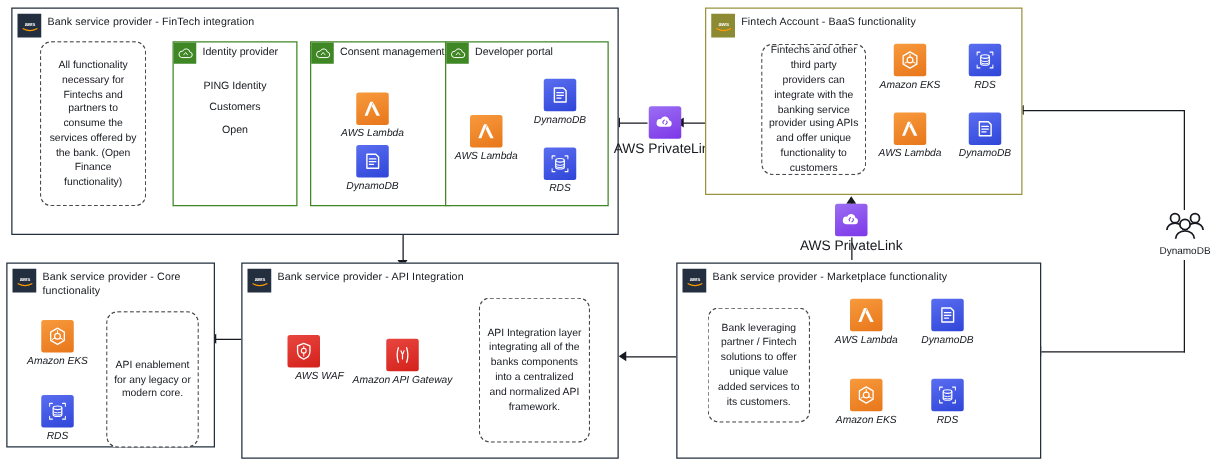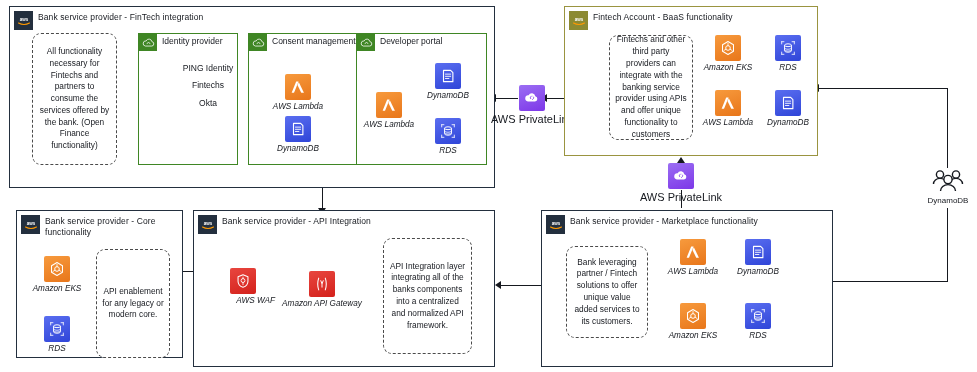--- a/index.html
+++ b/index.html
@@ -40,21 +40,20 @@
     color: #16191f;
     line-height: 1.25;
     white-space: pre-line;
     letter-spacing: 0.1px;
   }
 
   
   .grp {
     border: 1px solid #3f8624;
     background: #ffffff;
-    padding-left: 20px;
   }
   .grp-badge {
     position: absolute;
     left: 0; top: 0;
     width: 18px; height: 17px;
     background: #3f8624;
     display:flex; align-items:center; justify-content:center;
   }
   .grp-title {
     position: absolute;
@@ -183,22 +182,22 @@
   <div class="grp abs" style="left:138px; top:33px; width:100px; height:132px;">
     <div class="grp-badge">
       <svg width="13" height="10" viewBox="0 0 20 15">
         <path d="M5.2 12.2 h9.6 a3.4 3.4 0 0 0 .4-6.77 a4.6 4.6 0 0 0-8.8-1.1 a3.3 3.3 0 0 0-1.2 7.87 z" fill="none" stroke="#ffffff" stroke-width="1.2"></path>
         <path d="M7.4 9.1 l2.6-3.2 l2.6 3.2" fill="none" stroke="#ffffff" stroke-width="1.1" stroke-linejoin="round"></path>
       </svg>
     </div>
     <div class="grp-title">Identity provider</div>
     <div class="txtlist" style="top:26px;">
       <div>PING Identity</div>
-      <div>Fintechs</div>
-      <div>Okta</div>
+      <div>Customers</div>
+      <div>Open</div>
     </div>
   </div>
 
   <div class="grp abs" style="left:248px; top:33px; width:112px; height:132px;">
     <div class="grp-badge">
       <svg width="13" height="10" viewBox="0 0 20 15">
         <path d="M5.2 12.2 h9.6 a3.4 3.4 0 0 0 .4-6.77 a4.6 4.6 0 0 0-8.8-1.1 a3.3 3.3 0 0 0-1.2 7.87 z" fill="none" stroke="#ffffff" stroke-width="1.2"></path>
         <path d="M7.4 9.1 l2.6-3.2 l2.6 3.2" fill="none" stroke="#ffffff" stroke-width="1.1" stroke-linejoin="round"></path>
       </svg>
     </div>
@@ -349,21 +348,21 @@
       <circle cx="10" cy="6.5" r="3.6" fill="none" stroke="#16191f" stroke-width="1.4"></circle>
       <circle cx="26" cy="6.5" r="3.6" fill="none" stroke="#16191f" stroke-width="1.4"></circle>
       <path d="M3.5 16 a6.5 5.6 0 0 1 13 0" fill="none" stroke="#16191f" stroke-width="1.4"></path>
       <path d="M19.5 16 a6.5 5.6 0 0 1 13 0" fill="none" stroke="#16191f" stroke-width="1.4"></path>
       <circle cx="18" cy="11.5" r="4.1" fill="#ffffff" stroke="#16191f" stroke-width="1.4"></circle>
       <path d="M10.5 23 a7.5 6.4 0 0 1 15 0" fill="#ffffff" stroke="#16191f" stroke-width="1.4"></path>
     </svg>
   </div>
   <div class="customers-label" style="left:918px; top:196px; width:60px;">DynamoDB</div>
 
-  <div class="acct abs" style="left:16px; top:210px; width:167px; height:148px;">
+  <div class="acct abs" style="left:5px; top:210px; width:167px; height:148px;">
     <div class="acct-badge">
       <svg width="14" height="11" viewBox="0 0 28 22">
         <text x="14" y="11" font-size="9" font-family="Liberation Sans, sans-serif" fill="#ffffff" text-anchor="middle" font-weight="bold">aws</text>
         <path d="M3 16 q11 6 22 0" stroke="#ff9900" stroke-width="2.2" fill="none" stroke-linecap="round"></path>
       </svg>
     </div>
     <div class="acct-title" style="width:120px;">Bank service provider - Core functionality</div>
 
     <div class="svc" style="left:8px; top:45px; width:64px;">
       <div class="ic orange">

